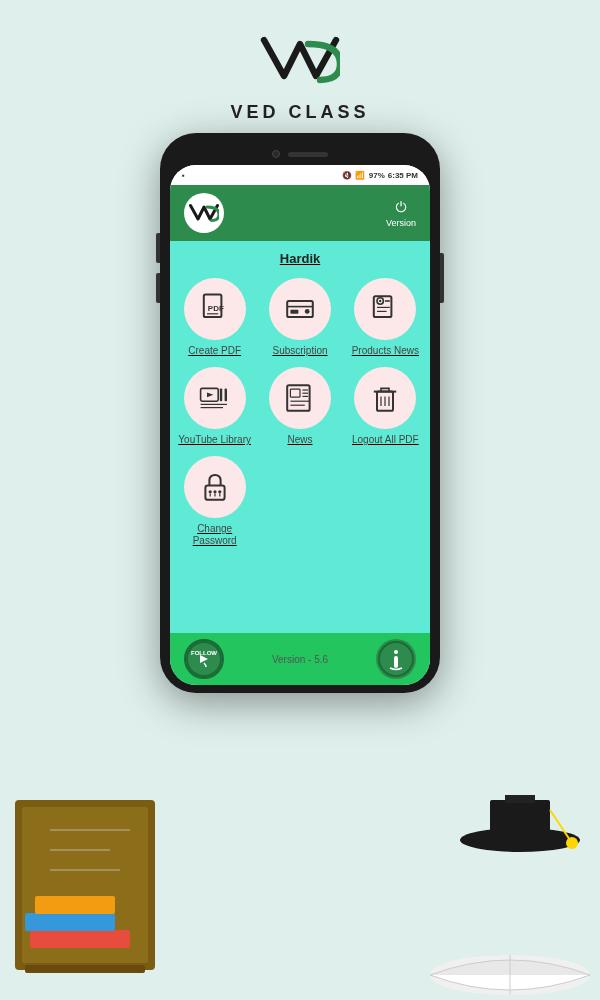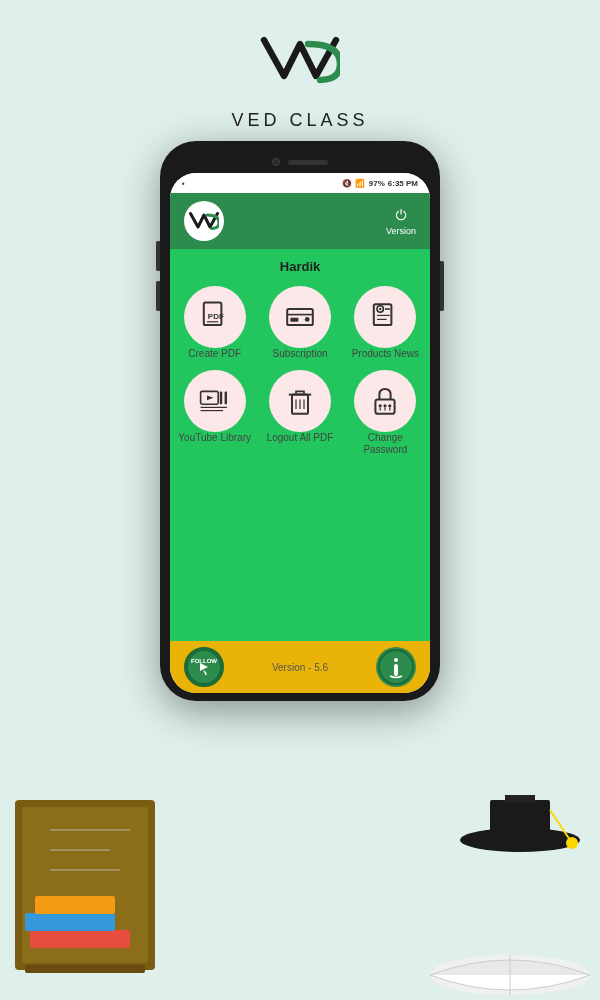--- a/index.html
+++ b/index.html
@@ -26,24 +26,24 @@
       z-index: 2;
     }
 
     .logo-icon {
       width: 80px;
       height: 60px;
     }
 
     .logo-text {
       font-size: 18px;
-      font-weight: 400;
+      font-weight: 700;
       letter-spacing: 4px;
       color: #222;
-      margin-top: 20px;
+      margin-top: 12px;
     }
 
     
     .phone-wrapper {
       position: relative;
       z-index: 2;
       margin-top: 10px;
     }
 
     .phone-outer {
@@ -178,22 +178,23 @@
 
     .logout-icon {
       font-size: 14px;
       margin-bottom: 2px;
     }
 
     
     .app-content {
       flex: 1;
       overflow-y: auto;
-      background: #22c55e;
+      background: #5eead4;
       padding: 10px 0;
+      text-decoration: underline;
     }
 
     .user-name {
       text-align: center;
       font-weight: bold;
       font-size: 13px;
       color: #222;
       margin-bottom: 12px;
     }
 
@@ -202,20 +203,21 @@
       display: grid;
       grid-template-columns: repeat(3, 1fr);
       gap: 10px 4px;
       padding: 0 4px;
     }
 
     .icon-item {
       display: flex;
       flex-direction: column;
       align-items: center;
+      gap: 5px;
       cursor: pointer;
     }
 
     .icon-circle {
       width: 62px;
       height: 62px;
       background: #fce8e8;
       border-radius: 50%;
       display: flex;
       align-items: center;
@@ -229,21 +231,21 @@
       text-align: center;
       line-height: 1.2;
     }
 
     
     .bottom-bar {
       display: flex;
       justify-content: space-between;
       align-items: center;
       padding: 6px 14px;
-      background: #eab308;
+      background: #22c55e;
     }
 
     .follow-btn {
       width: 40px;
       height: 40px;
       background: #2e8b4e;
       border-radius: 50%;
       display: flex;
       align-items: center;
       justify-content: center;
@@ -410,20 +412,34 @@
                 <rect x="26" y="8" width="3" height="16" rx="1" fill="#333"></rect>
                 <rect x="32" y="8" width="3" height="16" rx="1" fill="#333"></rect>
                 <line x1="2" y1="28" x2="35" y2="28" stroke="#333" stroke-width="1.5"></line>
                 <line x1="2" y1="32" x2="30" y2="32" stroke="#333" stroke-width="1.5"></line>
               </svg>
             </div>
             <span class="icon-label">YouTube Library</span>
           </div>
 
 
+          <div class="icon-item">
+            <div class="icon-circle">
+              <svg width="32" height="32" viewBox="0 0 40 40" xmlns="http://www.w3.org/2000/svg">
+                <rect x="4" y="4" width="28" height="32" rx="2" fill="none" stroke="#333" stroke-width="2.5"></rect>
+                <rect x="8" y="9" width="12" height="10" rx="1" fill="none" stroke="#333" stroke-width="1.5"></rect>
+                <line x1="23" y1="10" x2="30" y2="10" stroke="#333" stroke-width="1.5"></line>
+                <line x1="23" y1="14" x2="30" y2="14" stroke="#333" stroke-width="1.5"></line>
+                <line x1="23" y1="18" x2="30" y2="18" stroke="#333" stroke-width="1.5"></line>
+                <line x1="8" y1="24" x2="32" y2="24" stroke="#333" stroke-width="1.5"></line>
+                <line x1="8" y1="29" x2="26" y2="29" stroke="#333" stroke-width="1.5"></line>
+              </svg>
+            </div>
+            <span class="icon-label">News</span>
+          </div>
 
 
           <div class="icon-item">
             <div class="icon-circle">
               <svg width="32" height="32" viewBox="0 0 40 40" xmlns="http://www.w3.org/2000/svg">
                 <rect x="10" y="12" width="20" height="24" rx="2" fill="none" stroke="#333" stroke-width="2.5"></rect>
                 <line x1="6" y1="12" x2="34" y2="12" stroke="#333" stroke-width="2.5"></line>
                 <path d="M15 12 L15 8 L25 8 L25 12" stroke="#333" stroke-width="2" fill="none"></path>
                 <line x1="15" y1="18" x2="15" y2="30" stroke="#333" stroke-width="1.5"></line>
                 <line x1="20" y1="18" x2="20" y2="30" stroke="#333" stroke-width="1.5"></line>

